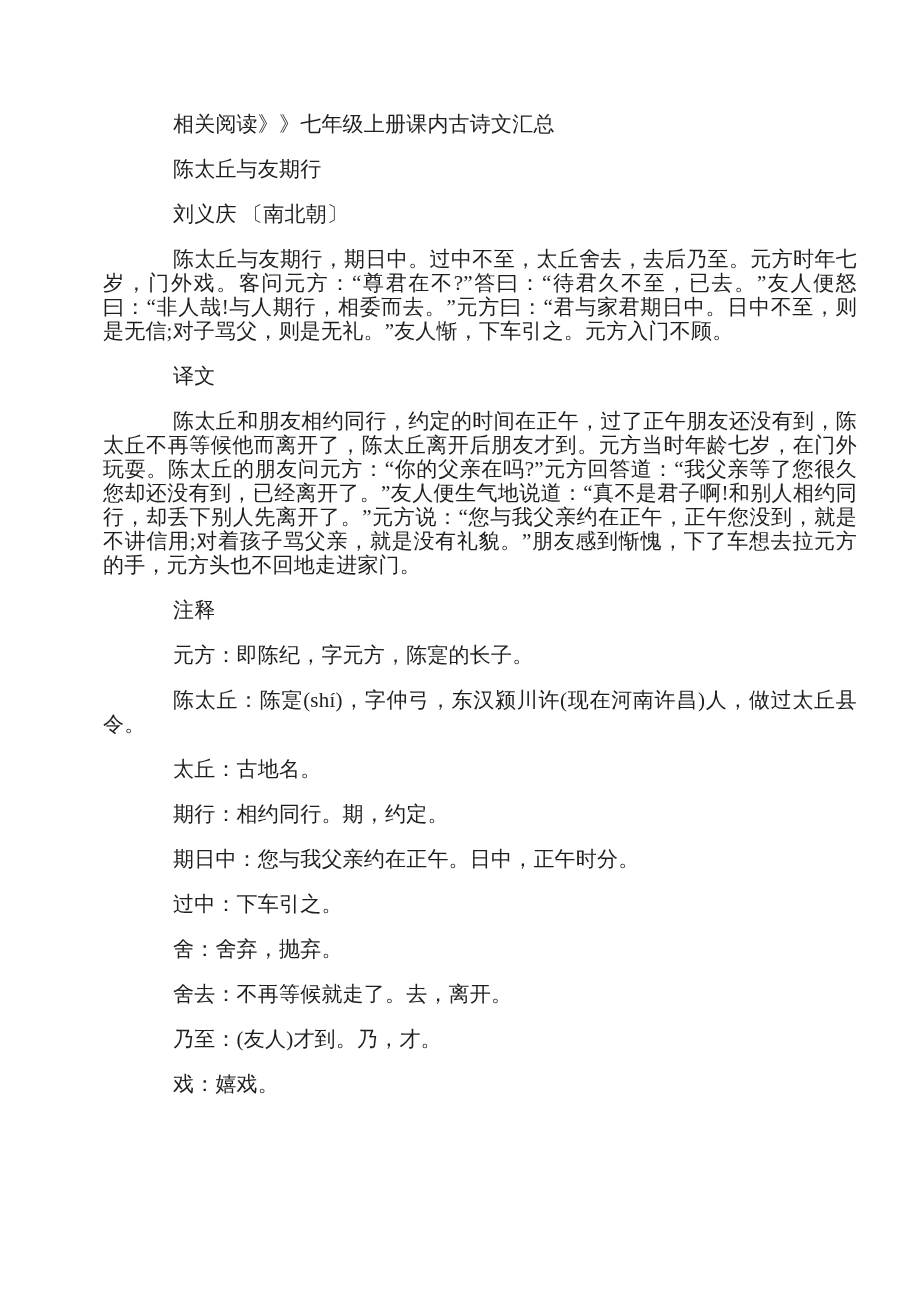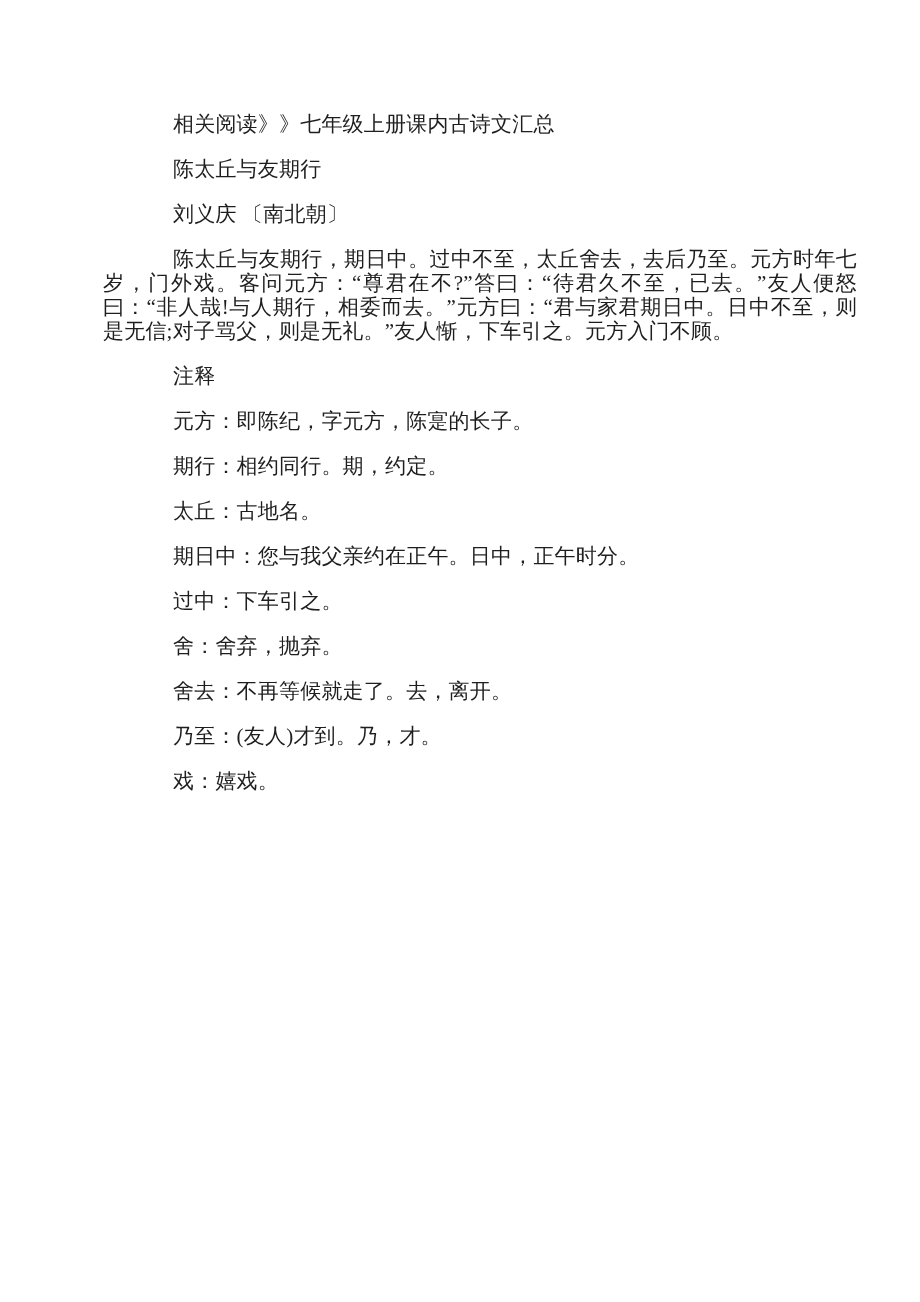--- a/index.html
+++ b/index.html
@@ -39,27 +39,30 @@
 
   <p class="doc-par">相关阅读》》七年级上册课内古诗文汇总</p>
 
   <p class="doc-par">陈太丘与友期行</p>
 
   <p class="doc-par">刘义庆 〔南北朝〕</p>
 
   <p class="doc-par">陈太丘与友期行，期日中。过中不至，太丘舍去，去后乃至。元方时年七岁，门外戏。客问元方：“尊君在不?”答曰：“待君久不至，已去。”友人便怒曰：“非人哉!与人期行，相委而去。”元方曰：“君与家君期日中。日中不至，则是无信;对子骂父，则是无礼。”友人惭，下车引之。元方入门不顾。</p>
 
 
+  <p class="doc-par">译文</p>
 
+  <p class="doc-par">陈太丘和朋友相约同行，约定的时间在正午，过了正午朋友还没有到，陈太丘不再等候他而离开了，陈太丘离开后朋友才到。元方当时年龄七岁，在门外玩耍。陈太丘的朋友问元方：“你的父亲在吗?”元方回答道：“我父亲等了您很久您却还没有到，已经离开了。”友人便生气地说道：“真不是君子啊!和别人相约同行，却丢下别人先离开了。”元方说：“您与我父亲约在正午，正午您没到，就是不讲信用;对着孩子骂父亲，就是没有礼貌。”朋友感到惭愧，下了车想去拉元方的手，元方头也不回地走进家门。</p>
 
   <p class="doc-par">注释</p>
 
   <p class="doc-par">元方：即陈纪，字元方，陈寔的长子。</p>
+  <p class="doc-par">陈太丘：陈寔(shí)，字仲弓，东汉颍川许(现在河南许昌)人，做过太丘县令。</p>
+  <p class="doc-par">太丘：古地名。</p>
   <p class="doc-par">期行：相约同行。期，约定。</p>
-  <p class="doc-par">太丘：古地名。</p>
   <p class="doc-par">期日中：您与我父亲约在正午。日中，正午时分。</p>
   <p class="doc-par">过中：下车引之。</p>
   <p class="doc-par">舍：舍弃，抛弃。</p>
   <p class="doc-par">舍去：不再等候就走了。去，离开。</p>
   <p class="doc-par">乃至：(友人)才到。乃，才。</p>
   <p class="doc-par">戏：嬉戏。</p>
 
 </div>
 
 </body></html>

